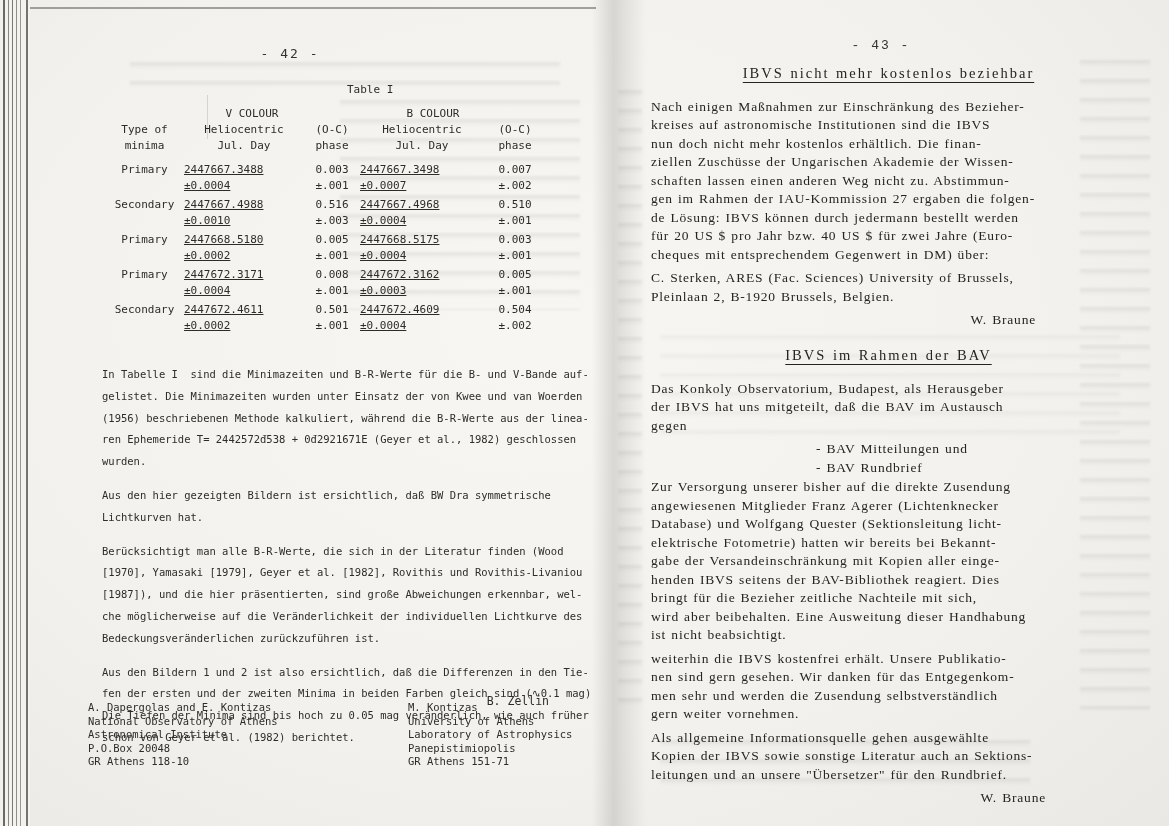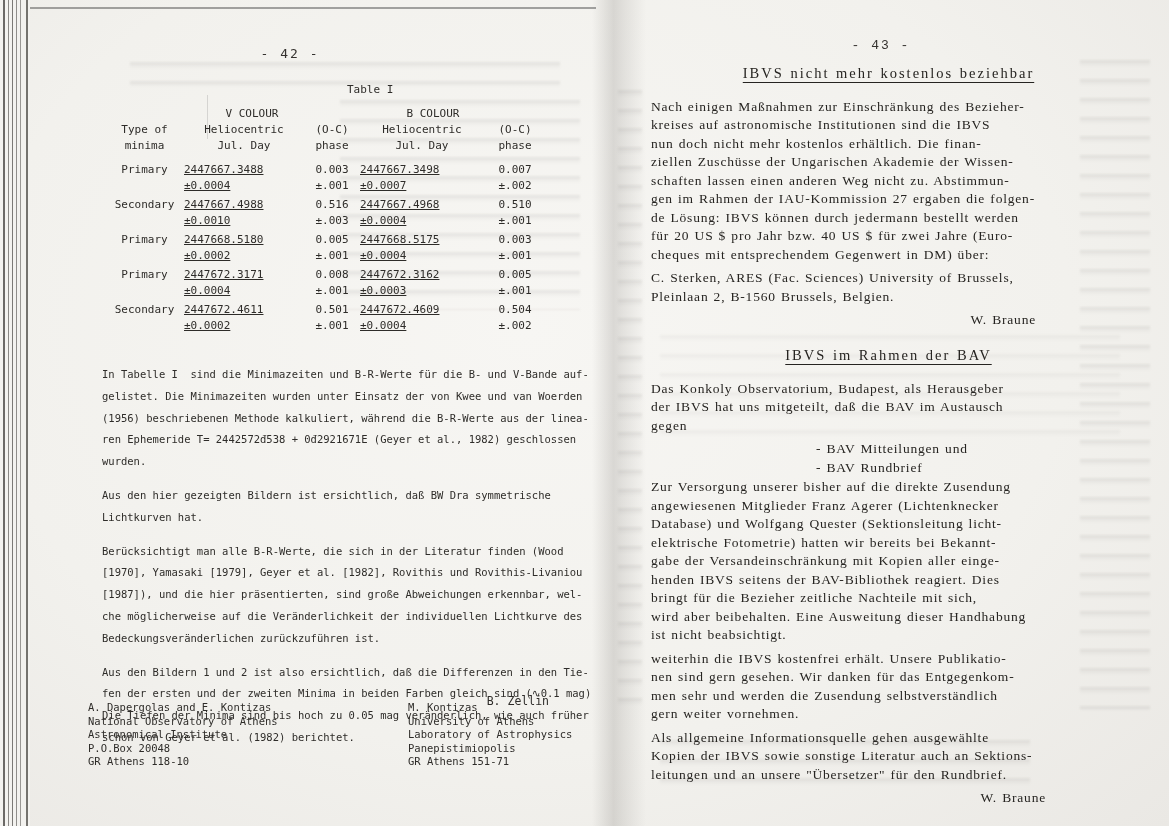--- a/index.html
+++ b/index.html
@@ -232,21 +232,21 @@
       <p>Nach einigen Maßnahmen zur Einschränkung des Bezieher-
 kreises auf astronomische Institutionen sind die IBVS
 nun doch nicht mehr kostenlos erhältlich. Die finan-
 ziellen Zuschüsse der Ungarischen Akademie der Wissen-
 schaften lassen einen anderen Weg nicht zu. Abstimmun-
 gen im Rahmen der IAU-Kommission 27 ergaben die folgen-
 de Lösung: IBVS können durch jedermann bestellt werden
 für 20 US $ pro Jahr bzw. 40 US $ für zwei Jahre (Euro-
 cheques mit entsprechendem Gegenwert in DM) über:</p>
       <p>C. Sterken, ARES (Fac. Sciences) University of Brussels,
-Pleinlaan 2, B-1560 Brussels, Belgien.</p>
+Pleinlaan 2, B-1920 Brussels, Belgien.</p>
       <div class="sig s1">W. Braune</div>
     </div>
 
     <div class="sec sec2">
       <div class="head">IBVS im Rahmen der BAV</div>
       <p>Das Konkoly Observatorium, Budapest, als Herausgeber
 der IBVS hat uns mitgeteilt, daß die BAV im Austausch
 gegen</p>
       <div class="list">- BAV Mitteilungen und
 - BAV Rundbrief</div>

